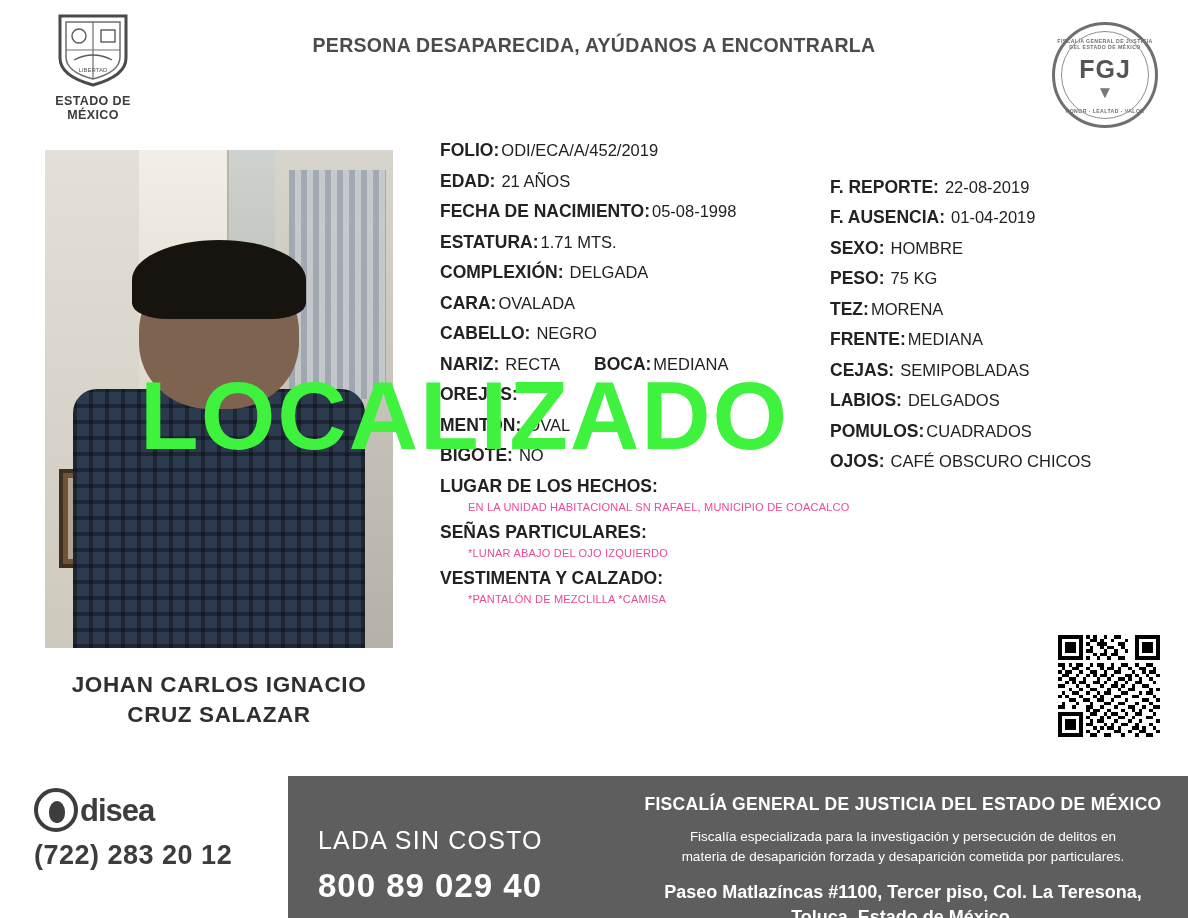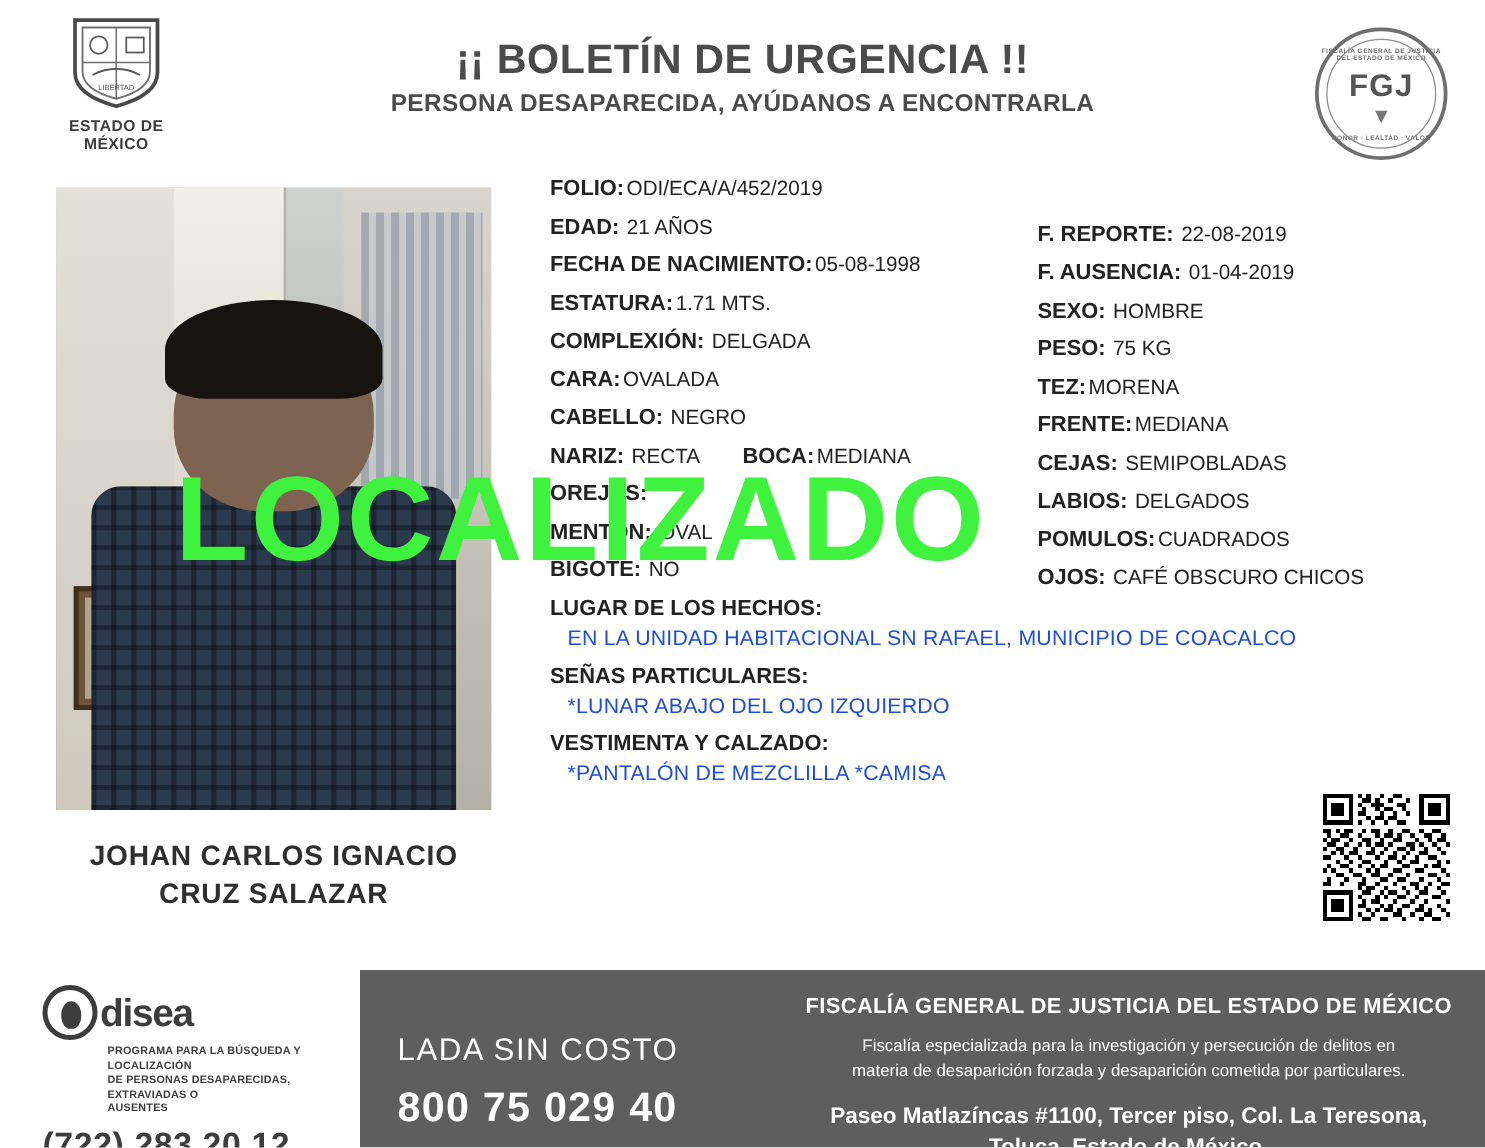--- a/index.html
+++ b/index.html
@@ -177,23 +177,23 @@
   }
   .val.tight { margin-left: 2px; }
   .inline-pair { margin-left: 34px; display:flex; align-items: baseline;}
   .block-label {
     font-weight: bold;
     font-size: 17.5px;
     color: #222;
     margin-top: 4px;
   }
   .block-text {
-    font-size: 17px;
-    color: #1d4ed8;
-    margin: 4px 0 9px 14px;
+    font-size: 11px;
+    color: #ec4899;
+    margin: 4px 0 9px 28px;
     letter-spacing: .2px;
   }
 
   
   .data-right {
     position: absolute;
     left: 830px; top: 140px;
   }
   .data-right .row { margin-bottom: 9.5px; }
 
@@ -331,21 +331,20 @@
         <circle cx="25" cy="24" r="7" fill="none" stroke="#5a5a5a" stroke-width="1.4"></circle>
         <rect x="47" y="18" width="14" height="12" fill="none" stroke="#5a5a5a" stroke-width="1.4"></rect>
         <path d="M20 48 q19 -10 38 0" fill="none" stroke="#5a5a5a" stroke-width="1.4"></path>
         <text x="39" y="60" font-size="6" text-anchor="middle" fill="#5a5a5a" font-family="Liberation Sans">LIBERTAD</text>
       </svg>
     </div>
     <div class="crest-label">ESTADO DE MÉXICO</div>
   </div>
 
   <div class="header-titles">
-    <div class="title-main">¡¡ BOLETÍN DE URGENCIA !!</div>
     <div class="title-sub">PERSONA DESAPARECIDA, AYÚDANOS A ENCONTRARLA</div>
   </div>
 
   <div class="emblem-right">
     <div class="ring">
       <div class="arc-top">FISCALÍA GENERAL DE JUSTICIA DEL ESTADO DE MÉXICO</div>
       <div class="fgj">FGJ</div>
       <div class="wing">▼</div>
       <div class="arc-bottom">HONOR · LEALTAD · VALOR</div>
     </div>
@@ -728,32 +727,27 @@
   </svg>
 </div>
 
 <div class="footer">
 
   <div class="odisea">
     <div class="odisea-title">
       <span class="odisea-mark"></span>
       <span>disea</span>
     </div>
-    <div class="odisea-sub">
-      <span>PROGRAMA PARA LA BÚSQUEDA Y LOCALIZACIÓN</span><br>
-      <span>DE PERSONAS DESAPARECIDAS, EXTRAVIADAS  O</span><br>
-      <span>AUSENTES</span>
-    </div>
     <div class="odisea-phone">(722) 283 20 12</div>
   </div>
 
   <div class="footer-bar">
     <div class="lada">
       <div class="lada-title">LADA SIN COSTO</div>
-      <div class="lada-number">800 75 029 40</div>
+      <div class="lada-number">800 89 029 40</div>
     </div>
     <div class="fiscalia">
       <div class="fiscalia-title">FISCALÍA GENERAL DE JUSTICIA DEL ESTADO DE MÉXICO</div>
       <div class="fiscalia-desc">
         <span>Fiscalía especializada para la investigación y persecución de delitos en</span><br>
         <span>materia de desaparición forzada y desaparición cometida por particulares.</span>
       </div>
       <div class="fiscalia-addr">
         <span>Paseo Matlazíncas #1100, Tercer piso, Col. La Teresona,</span><br>
         <span>Toluca, Estado de México.</span>

